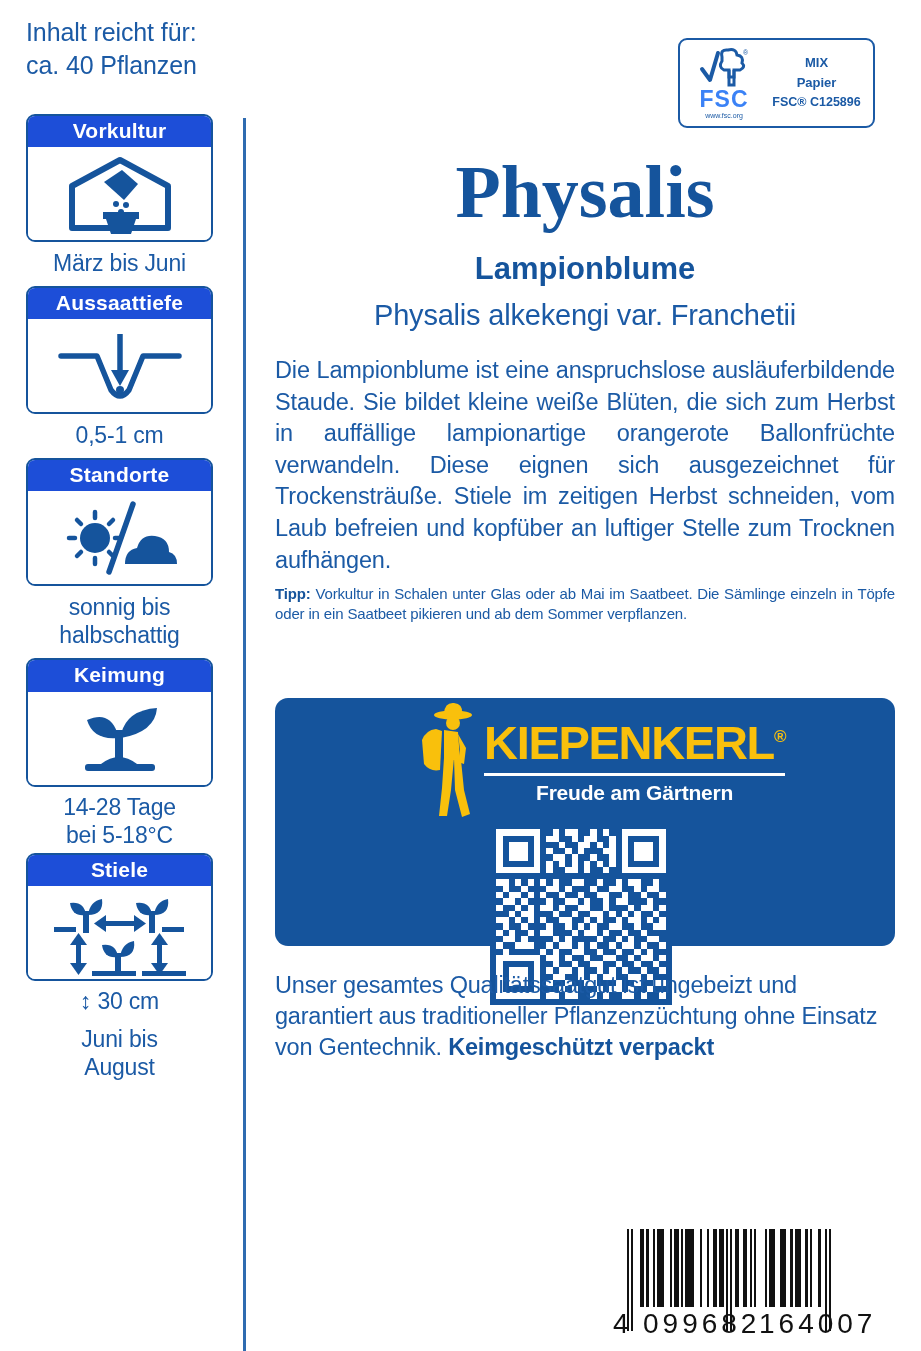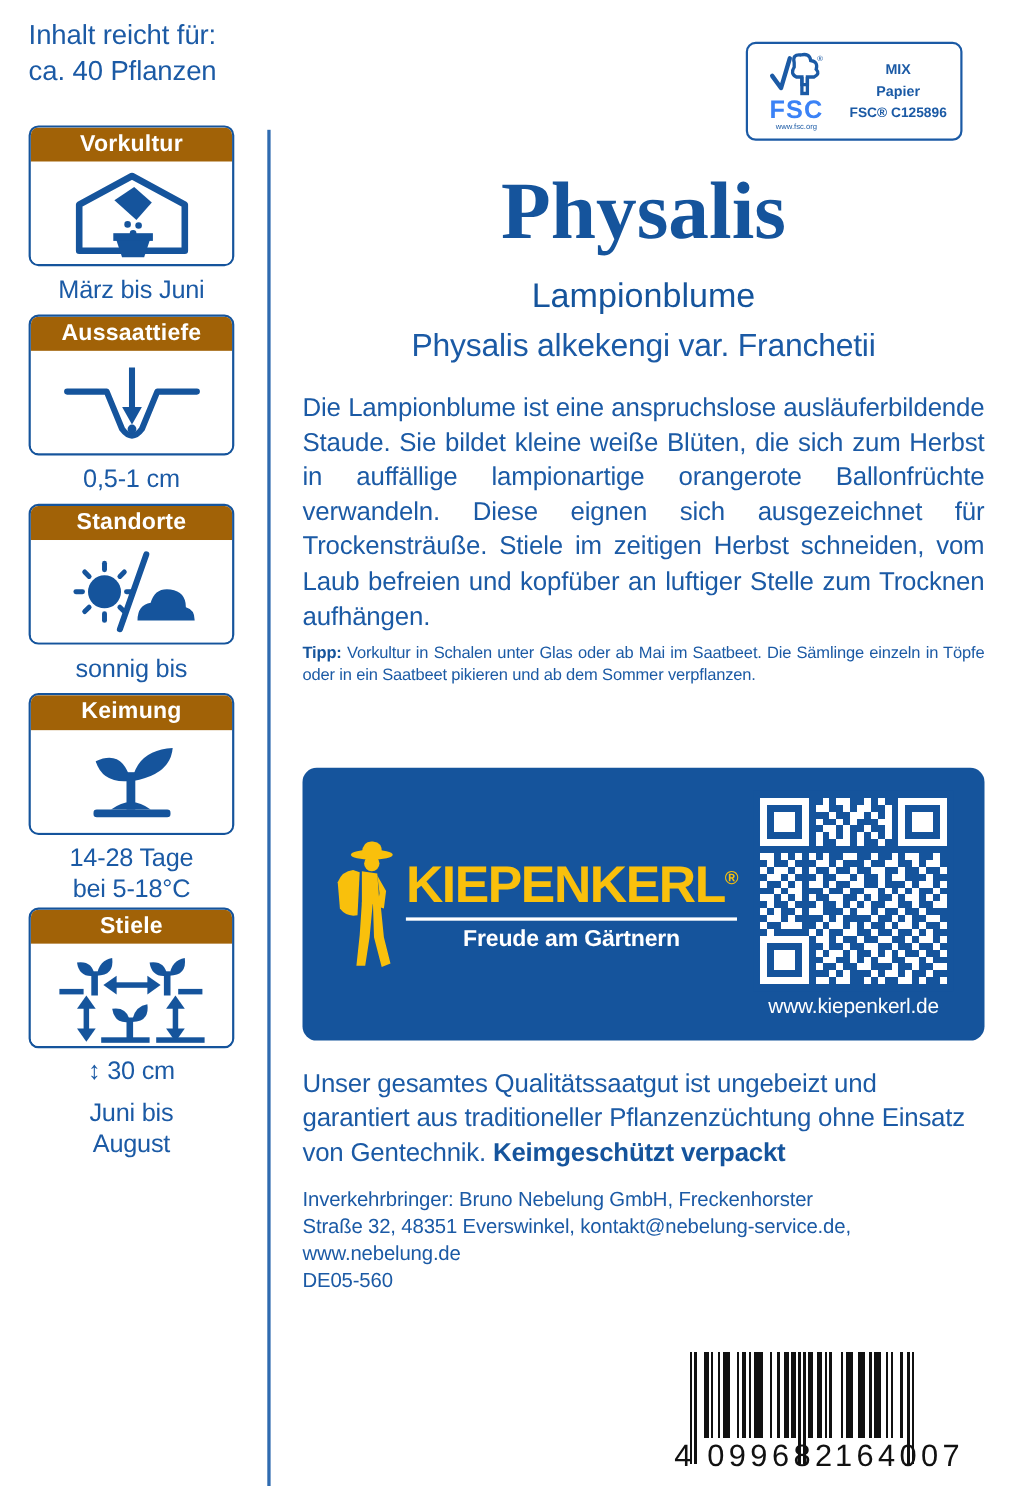--- a/index.html
+++ b/index.html
@@ -49,21 +49,21 @@
   }
 
   .card-box {
     border: 2px solid #15549c;
     border-radius: 9px;
     overflow: hidden;
     background: #ffffff;
     box-sizing: border-box;
   }
   .card-head {
-    background: #a16207;
+    background: #1d4ed8;
     color: #ffffff;
     font-size: 21px;
     font-weight: bold;
     text-align: center;
     padding: 3px 0 5px 0;
     letter-spacing: 0.2px;
     line-height: 1.1;
   }
   .card-body {
     height: 93px;
@@ -146,21 +146,21 @@
     line-height: 1;
     color: #15549c;
     letter-spacing: 0px;
   }
   .subtitle {
     position: absolute;
     left: 0; right: 0;
     top: 253px;
     text-align: center;
     font-size: 31px;
-    font-weight: normal;
+    font-weight: bold;
     color: #15549c;
     line-height: 1;
   }
   .latin {
     position: absolute;
     left: 0; right: 0;
     top: 301px;
     text-align: center;
     font-size: 29px;
     color: #1b5aa5;
@@ -198,20 +198,21 @@
     position: absolute;
     left: 0;
     top: 698px;
     width: 620px;
     height: 248px;
     background: #15549c;
     border-radius: 13px;
     box-sizing: border-box;
     display: flex;
     align-items: center;
+    flex-direction: column;
   }
   .brand-logo {
     width: 360px;
     padding-left: 30px;
     display: flex;
     align-items: center;
   }
   .walker { width: 62px; height: 125px; flex: none; }
   .brand-words { margin-left: 2px; }
   .brand-name {
@@ -341,20 +342,21 @@
               <line x1="22" y1="58" x2="26" y2="54"></line>
               <line x1="54" y1="26" x2="58" y2="22"></line>
             </g>
             <line x1="78" y1="6" x2="54" y2="74" stroke="#15549c" stroke-width="5.5" stroke-linecap="round"></line>
             <path d="M70 66 Q70 52 82 50 Q86 36 100 38 Q114 40 114 54 Q122 56 122 66 Z" fill="#15549c"></path>
           </svg>
         </div>
       </div>
       <div class="card-caption">
         <div>sonnig bis</div>
+        <div>halbschattig</div>
       </div>
     </div>
 
     <div class="icon-card">
       <div class="card-box">
         <div class="card-head">Keimung</div>
         <div class="card-body">
           <svg width="122" height="80" viewBox="0 0 122 80">
             <path d="M58 40 Q34 42 28 22 Q50 12 58 34 Z" fill="#15549c"></path>
             <path d="M62 40 Q96 34 98 10 Q68 12 62 36 Z" fill="#15549c"></path>
@@ -696,26 +698,20 @@
             <rect x="24" y="27" width="1" height="1"></rect>
           <rect x="27" y="27" width="1" height="1"></rect>
         </g>
       </svg>
       <div class="qr-url">www.kiepenkerl.de</div>
     </div>
   </div>
 
   <div class="quality"><span>Unser gesamtes Qualitätssaatgut ist ungebeizt und garantiert aus traditioneller Pflanzenzüchtung ohne Einsatz von Gentechnik. </span><b>Keimgeschützt verpackt</b></div>
 
-  <div class="distributor">
-    <div>Inverkehrbringer: Bruno Nebelung GmbH, Freckenhorster</div>
-    <div>Straße 32, 48351 Everswinkel, kontakt@nebelung-service.de,</div>
-    <div>www.nebelung.de</div>
-    <div>DE05-560</div>
-  </div>
 
   <div class="barcode-wrap">
     <svg class="barcode-svg" viewBox="0 0 290 118" shape-rendering="crispEdges">
       <rect width="290" height="118" fill="#ffffff"></rect>
       <g fill="#111111" id="bars">
           <rect x="28.00" y="6" width="2.15" height="102"></rect>
           <rect x="32.30" y="6" width="2.15" height="102"></rect>
           <rect x="40.90" y="6" width="2.15" height="78"></rect>
           <rect x="43.05" y="6" width="2.15" height="78"></rect>
           <rect x="47.35" y="6" width="2.15" height="78"></rect>

